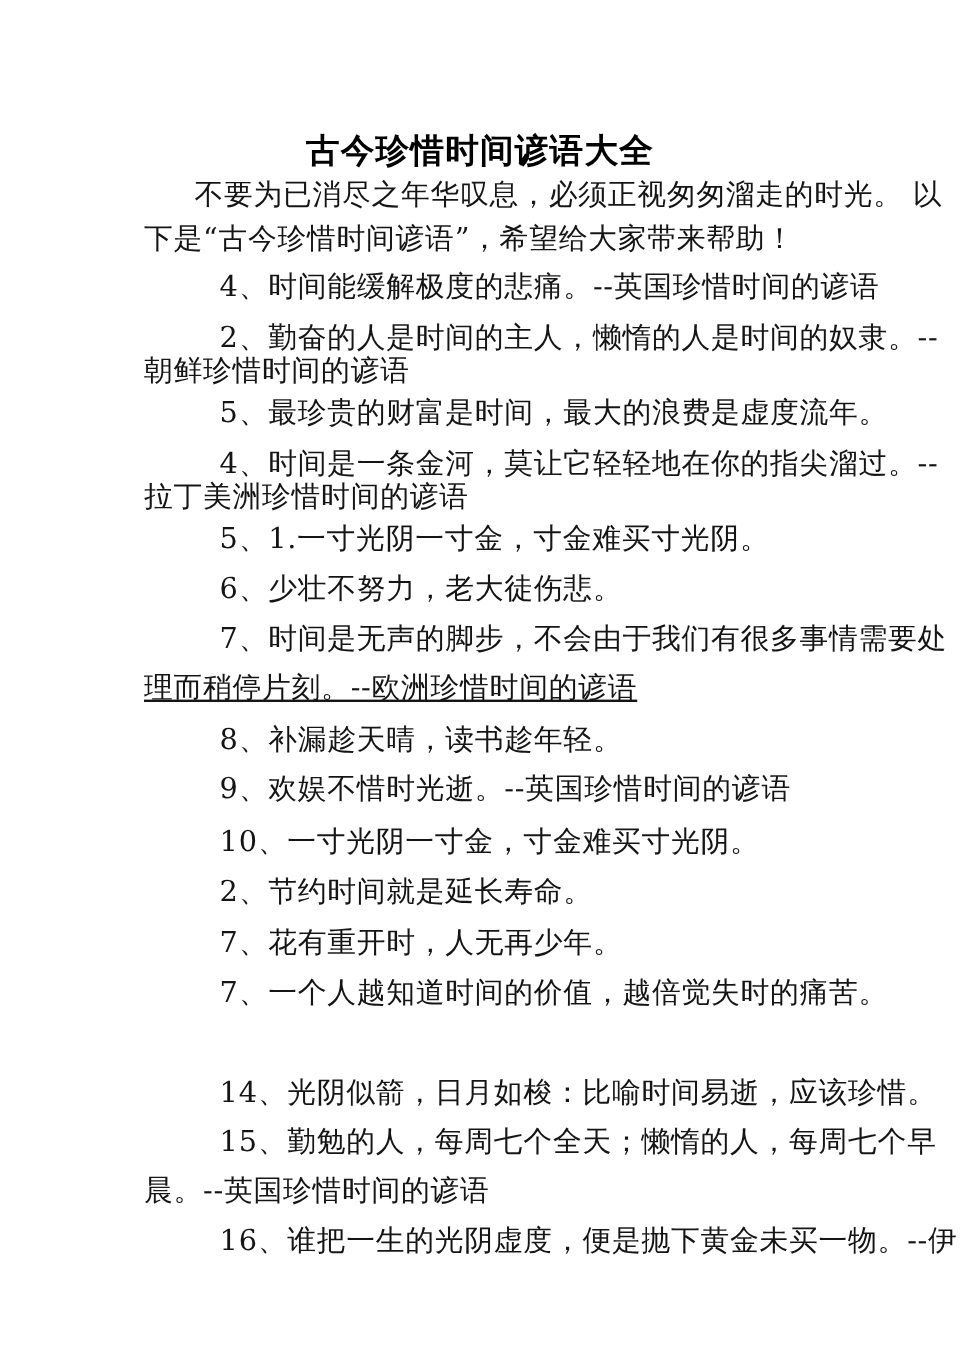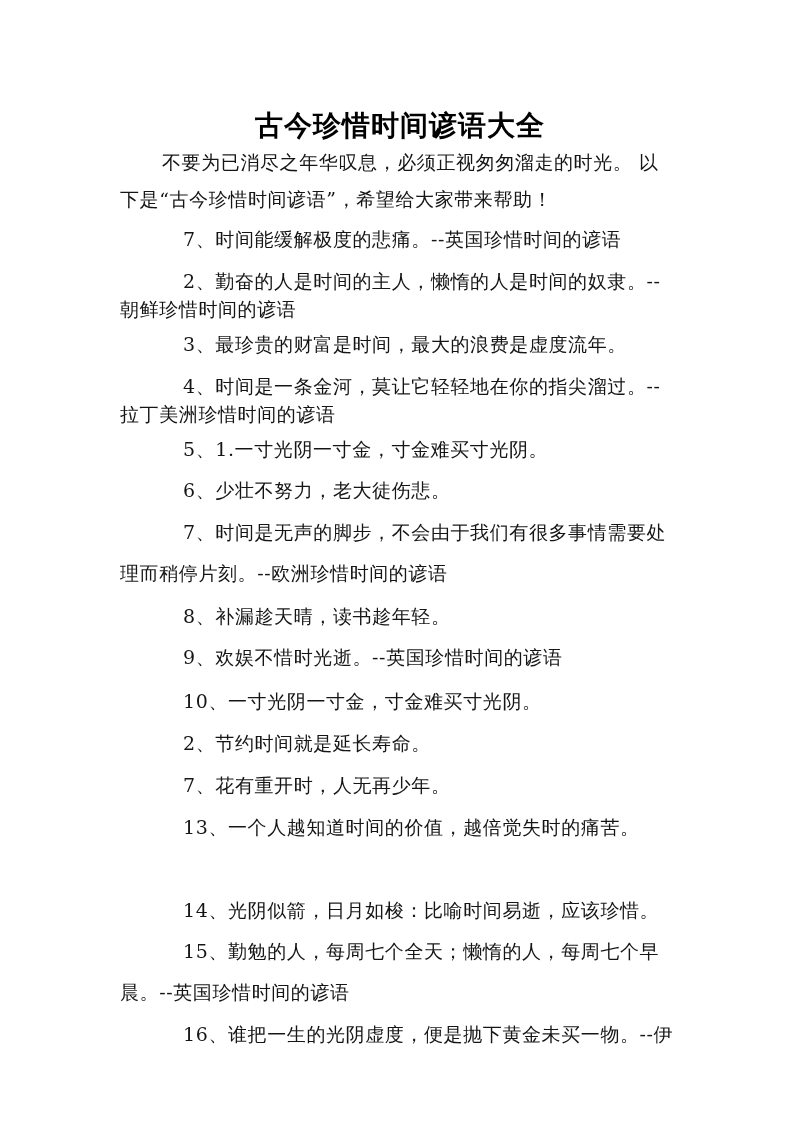--- a/index.html
+++ b/index.html
@@ -31,21 +31,21 @@
       font-family: "DejaVu Sans", "Liberation Sans", sans-serif;
       font-weight: bold;
       font-size: 28px;
       line-height: 36px;
       letter-spacing: 1px;
       color: #000000;
       white-space: nowrap;
     }
     .line {
       position: absolute;
-      font-size: 19px;
+      font-size: 24px;
       line-height: 26px;
       white-space: nowrap;
       color: #151515;
       letter-spacing: 0.6px;
     }
     .indent { left: 183px; }
     .flush  { left: 120px; }
     .watermark {
       position: absolute;
       left: 178px;
@@ -71,48 +71,48 @@
   <div class="content">
 
     <h1 class="title" style="margin:0;">古今珍惜时间谚语大全</h1>
 
     <div>
       <div class="line" style="left:162px; top:133px;">不要为已消尽之年华叹息，必须正视匆匆溜走的时光。  以</div>
       <div class="line flush" style="top:170px;">下是“古今珍惜时间谚语”，希望给大家带来帮助！</div>
     </div>
 
     <div>
-      <div class="line indent" style="top:210px;">7、时间能缓解极度的悲痛。--英国珍惜时间的谚语</div>
+      <div class="line indent" style="top:210px;">4、时间能缓解极度的悲痛。--英国珍惜时间的谚语</div>
 
       <div class="line indent" style="top:252px;">2、勤奋的人是时间的主人，懒惰的人是时间的奴隶。--</div>
       <div class="line flush" style="top:280px;">朝鲜珍惜时间的谚语</div>
 
-      <div class="line indent" style="top:315px;">3、最珍贵的财富是时间，最大的浪费是虚度流年。</div>
+      <div class="line indent" style="top:315px;">5、最珍贵的财富是时间，最大的浪费是虚度流年。</div>
 
       <div class="line indent" style="top:357px;">4、时间是一条金河，莫让它轻轻地在你的指尖溜过。--</div>
       <div class="line flush" style="top:385px;text-align:right;">拉丁美洲珍惜时间的谚语</div>
 
       <div class="line indent" style="top:420px;">5、1.一寸光阴一寸金，寸金难买寸光阴。</div>
 
       <div class="line indent" style="top:461px;">6、少壮不努力，老大徒伤悲。</div>
 
       <div class="line indent" style="top:503px;">7、时间是无声的脚步，不会由于我们有很多事情需要处</div>
-      <div class="line flush" style="top:544px;">理而稍停片刻。--欧洲珍惜时间的谚语</div>
+      <div class="line flush" style="top:544px;text-decoration:underline;">理而稍停片刻。--欧洲珍惜时间的谚语</div>
 
       <div class="line indent" style="top:587px;">8、补漏趁天晴，读书趁年轻。</div>
 
       <div class="line indent" style="top:628px;">9、欢娱不惜时光逝。--英国珍惜时间的谚语</div>
 
       <div class="line indent" style="top:672px;">10、一寸光阴一寸金，寸金难买寸光阴。</div>
 
       <div class="line indent" style="top:714px;">2、节约时间就是延长寿命。</div>
 
       <div class="line indent" style="top:756px;">7、花有重开时，人无再少年。</div>
 
-      <div class="line indent" style="top:798px;">13、一个人越知道时间的价值，越倍觉失时的痛苦。</div>
+      <div class="line indent" style="top:798px;">7、一个人越知道时间的价值，越倍觉失时的痛苦。</div>
 
       <div class="line indent" style="top:881px;">14、光阴似箭，日月如梭：比喻时间易逝，应该珍惜。</div>
 
       <div class="line indent" style="top:922px;">15、勤勉的人，每周七个全天；懒惰的人，每周七个早</div>
       <div class="line flush" style="top:963px;">晨。--英国珍惜时间的谚语</div>
 
       <div class="line indent" style="top:1005px;">16、谁把一生的光阴虚度，便是抛下黄金未买一物。--伊</div>
     </div>
 
   </div>

